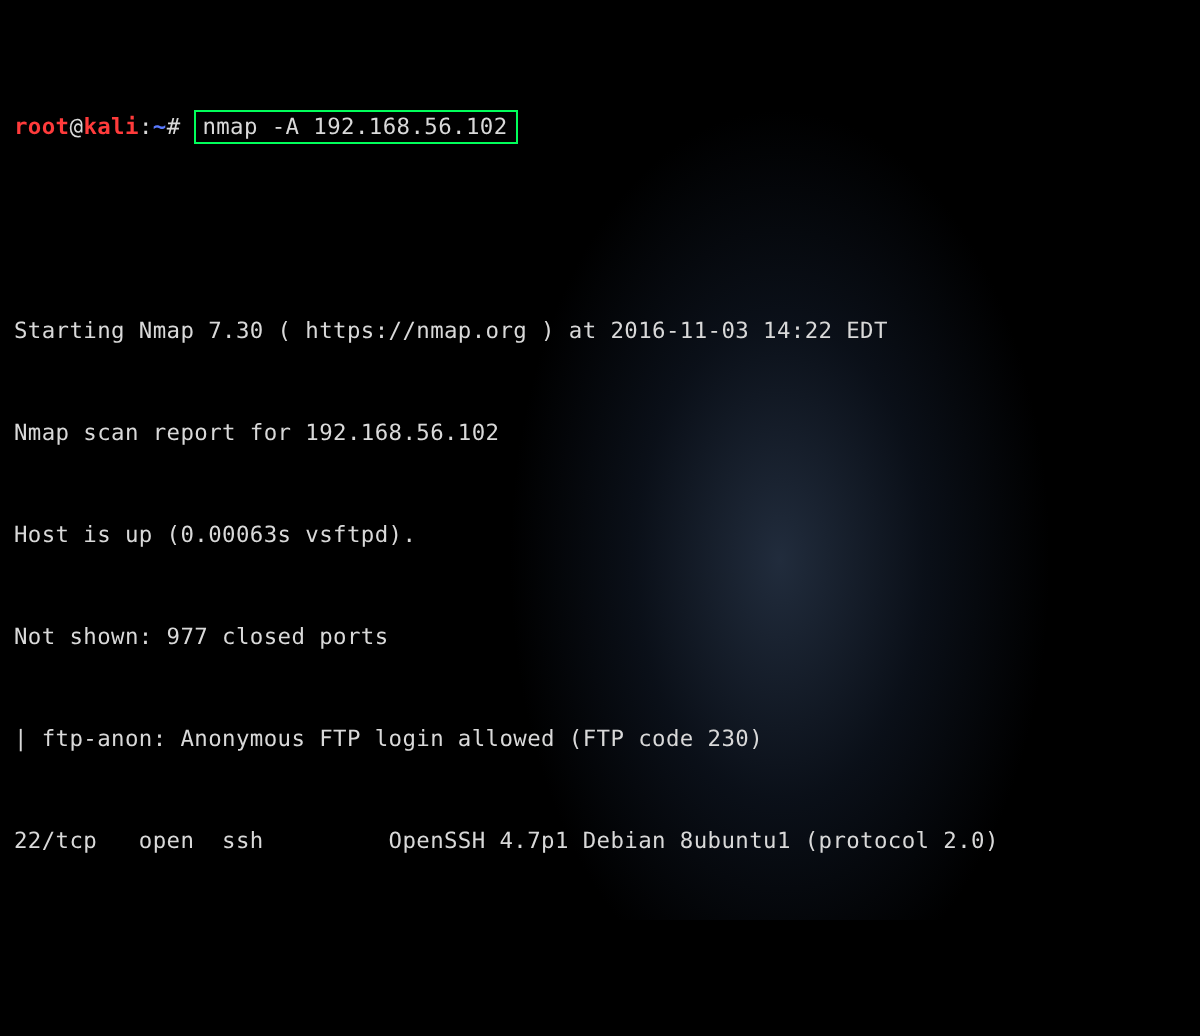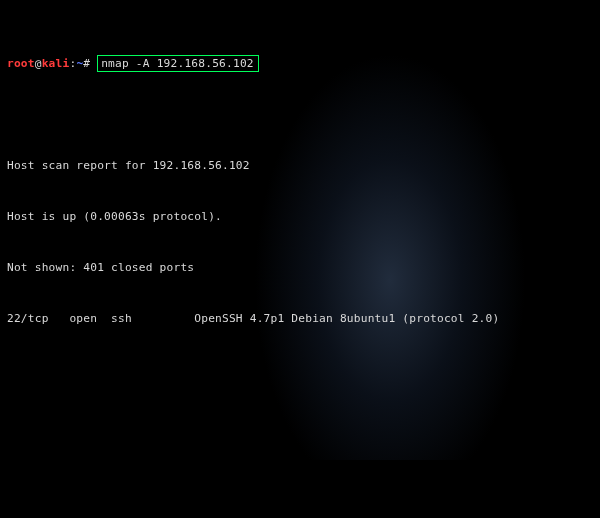--- a/index.html
+++ b/index.html
@@ -40,23 +40,25 @@
   }
 </style>
 </head>
 <body>
 
 <div class="terminal">
   
   <span class="line"><span class="prompt-root">root</span><span class="prompt-at">@</span><span class="prompt-host">kali</span><span class="prompt-colon">:</span><span class="prompt-path">~</span><span class="prompt-hash"># </span><span class="boxed"><span>nmap -A 192.168.56.102</span></span></span>
   
   <span class="line"></span>
-  <span class="line">Host scan report for 192.168.56.102</span>
-  <span class="line">Host is up (0.00063s protocol).</span>
-  <span class="line">Not shown: 401 closed ports</span>
+  <span class="line">Starting Nmap 7.30 ( https://nmap.org ) at 2016-11-03 14:22 EDT</span>
+  <span class="line">Nmap scan report for 192.168.56.102</span>
+  <span class="line">Host is up (0.00063s vsftpd).</span>
+  <span class="line">Not shown: 977 closed ports</span>
+  <span class="line">| ftp-anon: Anonymous FTP login allowed (FTP code 230)</span>
   <span class="line">22/tcp   open  ssh         OpenSSH 4.7p1 Debian 8ubuntu1 (protocol 2.0)</span>
   
   
   
   
   
   
   
   
   

